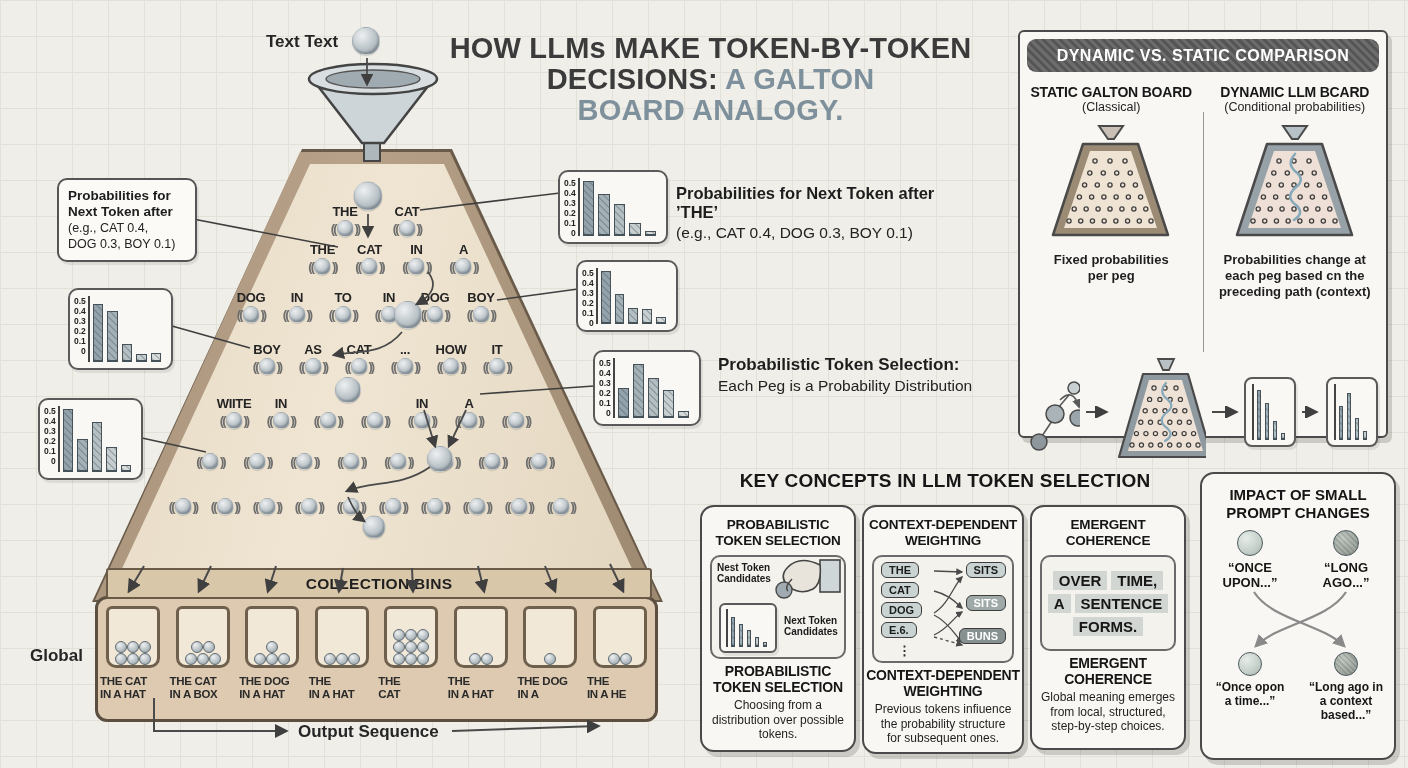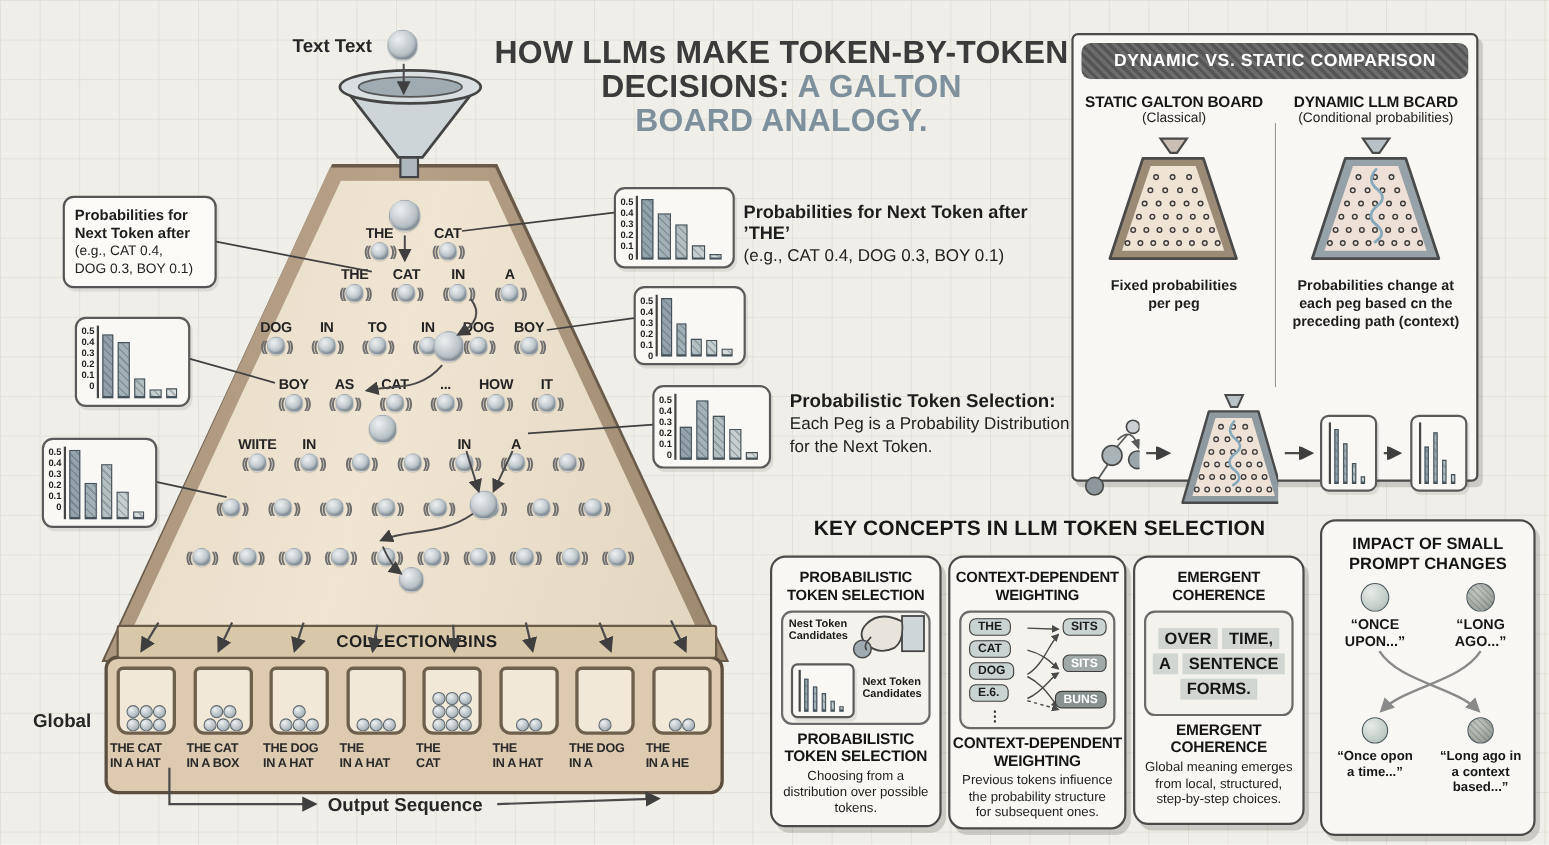--- a/index.html
+++ b/index.html
@@ -53,21 +53,21 @@
   
   .chart-box{background:#f9f8f4;border:2px solid #5a5a5a;border-radius:10px;padding:6px 7px 6px 4px;box-shadow:2px 3px 0 rgba(0,0,0,.08);box-sizing:border-box;display:flex;z-index:4;}
   .mini-chart{display:flex;flex:1;}
   .mini-chart .axis{display:flex;flex-direction:column;justify-content:flex-start;font-size:8.5px;font-weight:bold;color:#222;text-align:right;padding-right:2px;}
   .mini-chart .bars{flex:1;display:flex;align-items:flex-end;gap:4px;border-left:2px solid #444;padding:0 3px;}
   .bar{flex:1;border:1.5px solid #46525a;border-bottom-width:2px;box-sizing:border-box;
     background-image:repeating-linear-gradient(45deg,rgba(55,70,80,.28) 0 1.5px,rgba(0,0,0,0) 1.5px 5px);}
   .bar.b0{background-color:#93a2ab;} .bar.b1{background-color:#a3b0b6;} .bar.b2{background-color:#b4bfc2;}
   .bar.b3{background-color:#c6cecf;} .bar.b4{background-color:#d7dcda;}
   
-  .cmp-panel{left:974px;top:30px;width:370px;height:408px;background:#f8f7f3;border:2.5px solid #4a4a4a;border-radius:6px;
+  .cmp-panel{left:1018px;top:30px;width:370px;height:408px;background:#f8f7f3;border:2.5px solid #4a4a4a;border-radius:6px;
     box-shadow:4px 5px 0 rgba(0,0,0,.15);box-sizing:border-box;}
   .cmp-header{position:absolute;left:7px;right:7px;top:7px;height:33px;border-radius:9px;
     background:#616161 repeating-linear-gradient(45deg,rgba(255,255,255,.07) 0 3px,rgba(0,0,0,.12) 3px 6px);
     color:#fff;font-weight:bold;font-size:16px;letter-spacing:.5px;display:flex;align-items:center;justify-content:center;}
   .cmp-cols{position:absolute;left:0;right:0;top:52px;display:flex;}
   .cmp-col{flex:1;text-align:center;}
   .cmp-col .t{font-size:14px;font-weight:bold;color:#171717;letter-spacing:-.2px;}
   .cmp-col .s{font-size:12.5px;color:#222;}
   .cmp-col .cap{font-size:13px;font-weight:600;line-height:16px;color:#1e1e1e;margin-top:4px;}
   .cmp-divider{width:0;border-left:1.5px solid #9a9a94;margin-top:28px;height:240px;}
@@ -729,21 +729,20 @@
       </div>
     </div>
 
   <div class="abs side-note" style="left:676px;top:184px;width:300px;">
     <div class="b">Probabilities for Next Token after ’THE’</div>
     <div class="r">(e.g., CAT 0.4, DOG 0.3, BOY 0.1)</div>
   </div>
   <div class="abs side-note" style="left:718px;top:355px;width:280px;">
     <div class="b" style="font-size:17px;">Probabilistic Token Selection:</div>
     <div class="r">Each Peg is a Probability Distribution</div>
-    <div class="r">for the Next Token.</div>
   </div>
 
   <div class="abs cmp-panel">
     <div class="cmp-header">DYNAMIC VS. STATIC COMPARISON</div>
     <div class="cmp-cols">
       <div class="cmp-col">
         <div class="t">STATIC GALTON BOARD</div>
         <div class="s">(Classical)</div>
         <svg class="cmp-board" width="132" height="126">
           <polygon points="54,4 78,4 69,17 63,17" fill="#c9bfb4" stroke="#4a4a4a" stroke-width="2"></polygon>

